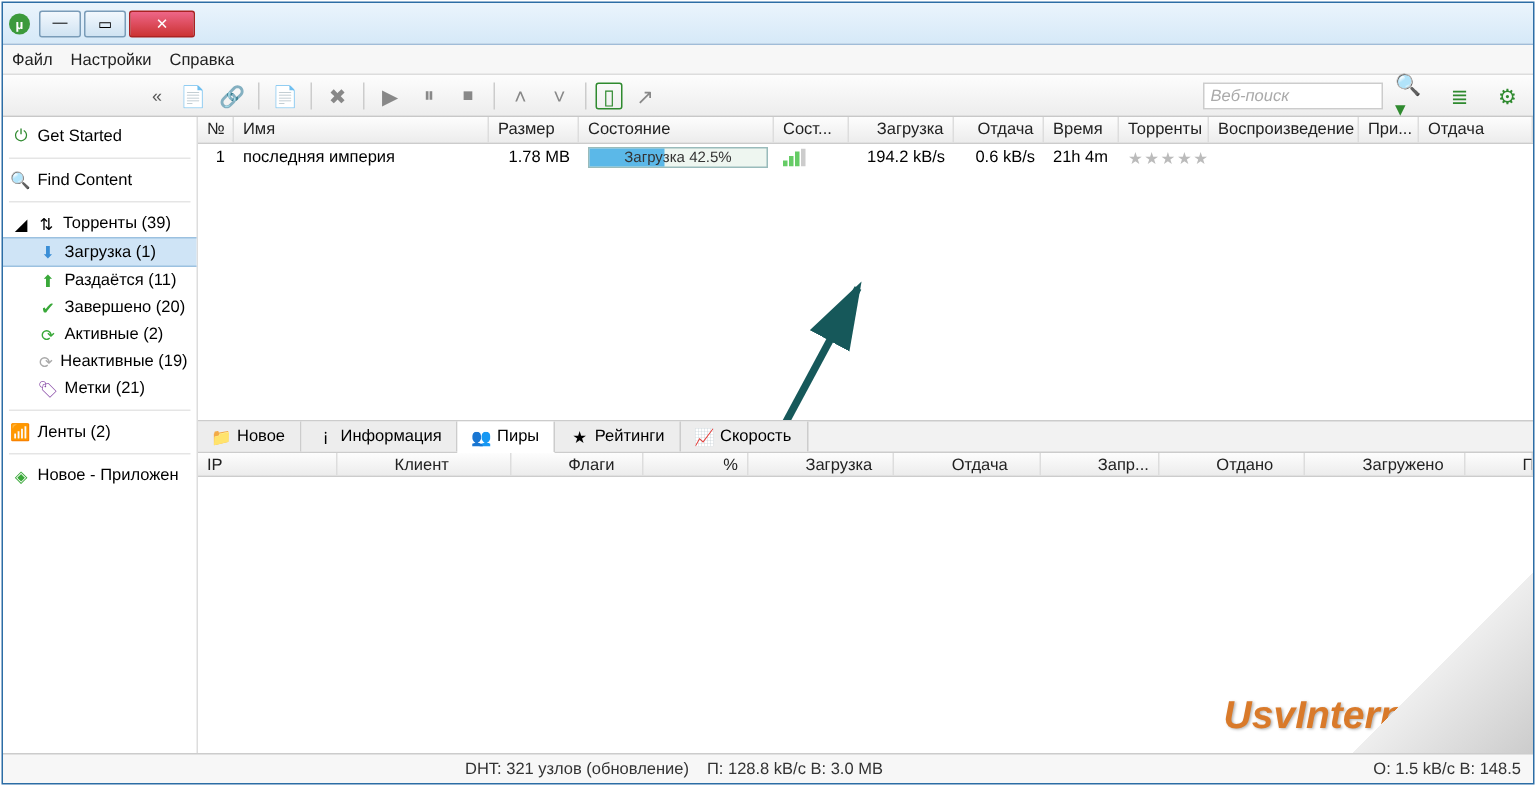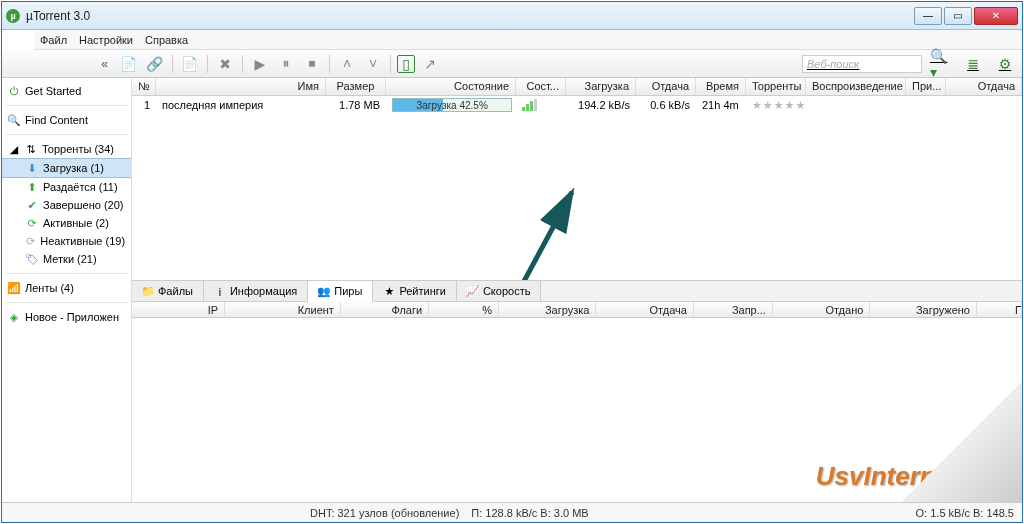--- a/index.html
+++ b/index.html
@@ -4,41 +4,41 @@
   <style>
     * { box-sizing: border-box; margin: 0; padding: 0; font-family: "Segoe UI", Tahoma, sans-serif; font-size: 11px; }
     body { background: #fff; width: 1024px; height: 524px; overflow: hidden; }
     .window { border: 1px solid #2c6da5; width: 1022px; height: 522px; margin: 1px; display: flex; flex-direction: column; background: #fff; }
     .titlebar { height: 28px; background: linear-gradient(#eaf4fc, #d6e9f8); display: flex; align-items: center; padding: 0 4px; border-bottom: 1px solid #a0bcd8; }
     .titlebar-icon { width:14px; height:14px; border-radius:50%; background:#3c9a3c; margin-right:6px; display:flex; align-items:center; justify-content:center; color:#fff; font-size:9px; font-weight:bold; }
     .titlebar-title { flex:1; color:#1a1a1a; font-size:12px; }
     .win-controls { display:flex; gap:2px; }
     .win-btn { width:28px; height:18px; border:1px solid #7a9cb8; border-radius:2px; background:linear-gradient(#f2f8fd,#d0e3f2); display:flex; align-items:center; justify-content:center; font-size:10px; cursor:pointer; }
     .win-btn.close { background:linear-gradient(#e68,#c33); color:#fff; border-color:#a22; width:44px; }
-    .menubar { height:20px; display:flex; align-items:center; padding:0 6px; gap:12px; background:#f7f7f7; border-bottom:1px solid #ddd;margin-left:32px; }
+    .menubar { height:20px; display:flex; align-items:center; padding:0 6px; gap:12px; background:#f7f7f7; border-bottom:1px solid #ddd; }
     .menubar span { color:#222; cursor:default; }
     .toolbar { height:28px; background:linear-gradient(#fdfdfd,#ededed); border-bottom:1px solid #c8c8c8; display:flex; align-items:center; padding:0 4px; }
     .collapse-btn { width:110px; text-align:right; padding-right:8px; color:#555; cursor:pointer; font-size:12px;}
     .tool-ico { width:22px; height:22px; display:flex; align-items:center; justify-content:center; margin:0 2px; color:#888; font-size:14px; cursor:pointer; }
     .tool-ico.active { color:#2f8a2f; }
     .tool-sep { width:1px; height:18px; background:#ccc; margin:0 4px; }
     .tool-ico.device { border:1px solid #2f8a2f; border-radius:2px; width:18px; height:18px; }
-    .search-right { margin-left:auto; display:flex; align-items:center; gap:6px;text-decoration:underline; }
+    .search-right { margin-left:auto; display:flex; align-items:center; gap:6px; }
     .search-box { width:120px; height:18px; border:1px solid #ccc; padding:0 4px; color:#aaa; font-style:italic; display:flex; align-items:center; background:#fff; }
     .body { flex:1; display:flex; min-height:0; }
     .sidebar { width:130px; border-right:1px solid #ddd; background:#fff; display:flex; flex-direction:column; padding-top:4px; }
     .side-item { padding:3px 6px; display:flex; align-items:center; gap:5px; cursor:pointer; white-space:nowrap; }
     .side-item.sel { background:#cfe4f6; border-top:1px solid #9cc1e0; border-bottom:1px solid #9cc1e0; }
     .side-sub { padding-left:24px; font-size:11px; }
     .side-ico { width:12px; height:12px; display:inline-flex; align-items:center; justify-content:center; font-size:11px; }
     .side-sep { height:1px; background:#e5e5e5; margin:5px 4px; }
     .dropzone { margin:auto 8px 8px 8px; border:1px dashed #bbb; border-radius:6px; height:60px; display:flex; align-items:center; justify-content:center; text-align:center; color:#666; font-size:10px; }
     .main { flex:1; display:flex; flex-direction:column; min-width:0; }
     .cols { height:18px; display:flex; background:linear-gradient(#fdfdfd,#ececec); border-bottom:1px solid #ccc; }
-    .col { border-right:1px solid #ddd; padding:2px 6px; color:#222; overflow:hidden; white-space:nowrap;text-align:right; }
+    .col { border-right:1px solid #ddd; padding:2px 6px; color:#222; overflow:hidden; white-space:nowrap; }
     .row { display:flex; height:18px; align-items:center; }
     .cell { padding:0 6px; overflow:hidden; white-space:nowrap; }
     .progress { height:14px; border:1px solid #9bb; background:#eef6f0; position:relative; width:120px; }
     .progress-fill { position:absolute; left:0; top:0; bottom:0; background:#5bb8e8; }
     .progress-txt { position:absolute; inset:0; display:flex; align-items:center; justify-content:center; font-size:10px; color:#333; }
     .bars { display:flex; gap:1px; align-items:flex-end; height:12px; }
     .bars div { width:3px; background:#6c6; }
     .stars { color:#bbb; letter-spacing:1px; }
     .detail-tabs { height:22px; display:flex; background:#f2f2f2; border-top:1px solid #ccc; border-bottom:1px solid #ccc; }
     .dtab { padding:3px 10px; border-right:1px solid #ccc; display:flex; align-items:center; gap:4px; cursor:pointer; background:#ededed; }
@@ -49,21 +49,20 @@
     .arrow { position:absolute; left:330px; top:72px; pointer-events:none; }
     .watermark { position:absolute; right:30px; bottom:10px; font-size:26px; font-weight:bold; font-style:italic; color:#d97a2a; text-shadow:1px 1px 2px rgba(0,0,0,.3); }
     .pagecurl { position:absolute; right:0; bottom:0; width:120px; height:120px; background:linear-gradient(135deg, transparent 50%, #eee 50%, #ccc 100%); pointer-events:none;}
   </style>
 </head>
 <body>
 
 <div class="window">
   <div class="titlebar">
     <div class="titlebar-icon">µ</div>
-    <div class="titlebar-title">µTorrent 3.0</div>
     <div class="win-controls">
       <div class="win-btn">—</div>
       <div class="win-btn">▭</div>
       <div class="win-btn close">✕</div>
     </div>
   </div>
 
   <div class="menubar">
     <span>Файл</span>
     <span>Настройки</span>
@@ -104,21 +103,21 @@
         </div>
       <div class="side-sep"></div>
       <div class="side-item">
           <span class="side-ico" style="color:#2f8a2f">🔍</span>
           <span>Find Content</span>
         </div>
       <div class="side-sep"></div>
       <div class="side-item">
           <span class="side-ico">◢</span>
           <span class="side-ico">⇅</span>
-          <span>Торренты (34)</span>
+          <span>Торренты (39)</span>
         </div>
       <div class="side-item side-sub sel">
           <span class="side-ico" style="color:#3a8ed6">⬇</span>
           <span>Загрузка (1)</span>
         </div>
       <div class="side-item side-sub">
           <span class="side-ico" style="color:#39a839">⬆</span>
           <span>Раздаётся (11)</span>
         </div>
       <div class="side-item side-sub">
@@ -133,34 +132,34 @@
           <span class="side-ico" style="color:#aaa">⟳</span>
           <span>Неактивные (19)</span>
         </div>
       <div class="side-item side-sub">
           <span class="side-ico" style="color:#8a4da8">🏷</span>
           <span>Метки (21)</span>
         </div>
       <div class="side-sep"></div>
       <div class="side-item">
           <span class="side-ico" style="color:#d98f2a">📶</span>
-          <span>Ленты (4)</span>
+          <span>Ленты (2)</span>
         </div>
       <div class="side-sep"></div>
       <div class="side-item">
           <span class="side-ico" style="color:#39a839">◈</span>
           <span>Новое - Приложен</span>
         </div>
     </div>
 
     <div class="main">
       <div class="cols">
         <div class="col" style="width:24px;text-align:right">№</div>
         <div class="col" style="width:170px">Имя</div>
-        <div class="col" style="width:60px;text-align:center">Размер</div>
+        <div class="col" style="width:60px;text-align:left">Размер</div>
         <div class="col" style="width:130px">Состояние</div>
         <div class="col" style="width:50px">Сост...</div>
         <div class="col" style="width:70px;text-align:right">Загрузка</div>
         <div class="col" style="width:60px;text-align:right">Отдача</div>
         <div class="col" style="width:50px">Время</div>
         <div class="col" style="width:60px">Торренты</div>
         <div class="col" style="width:100px">Воспроизведение</div>
         <div class="col" style="width:40px">При...</div>
         <div class="col" style="flex:1">Отдача</div>
       </div>
@@ -196,21 +195,21 @@
                 <path d="M0,0 L9,3 L0,6 Z" fill="#16585a"></path>
               </marker>
             </defs>
           <line x1="10" y1="210" x2="110" y2="24" stroke="#16585a" stroke-width="5" marker-end="url(#ah)"></line>
         </svg>
       </div>
 
       <div class="detail-tabs">
         <div class="dtab">
             <span class="side-ico">📁</span>
-            <span>Файлы</span>
+            <span>Новое</span>
           </div>
         <div class="dtab">
             <span class="side-ico">ℹ</span>
             <span>Информация</span>
           </div>
         <div class="dtab active">
             <span class="side-ico">👥</span>
             <span>Пиры</span>
           </div>
         <div class="dtab">

